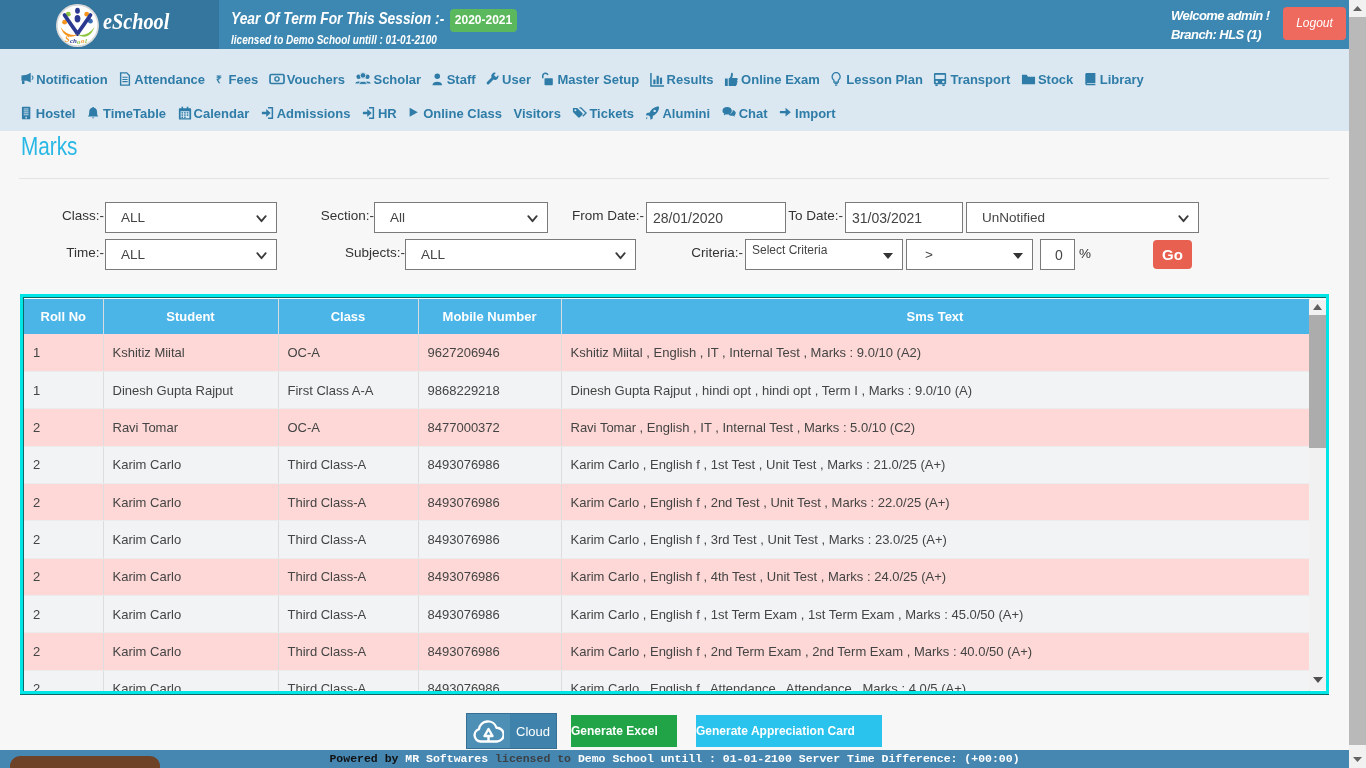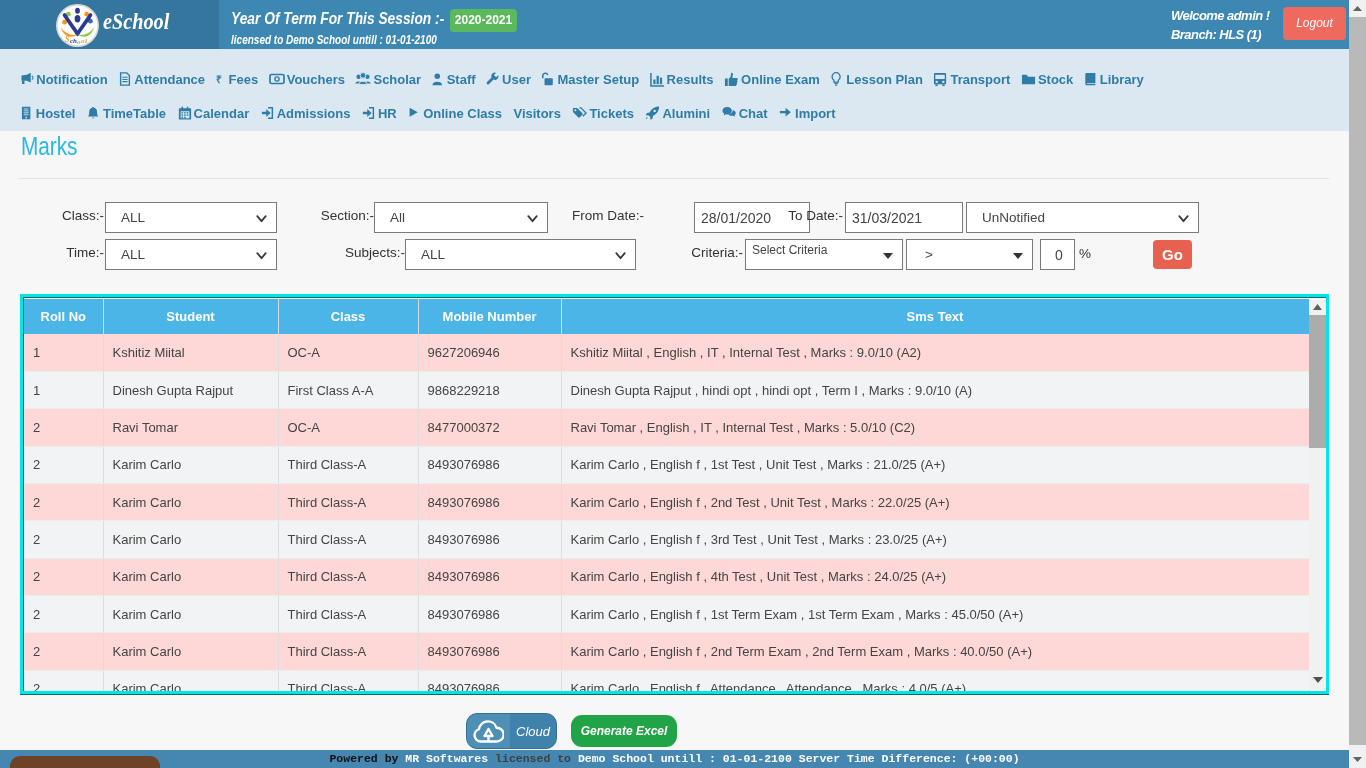--- a/index.html
+++ b/index.html
@@ -37,21 +37,21 @@
 table.mk { border-collapse:collapse; table-layout:fixed; width:1285px; font-size:13px; color:#444; }
 table.mk th { background:#4cb5e8; color:#fff; font-weight:bold; height:35px; font-size:13px; border-right:1px solid #d9dcde; }
 table.mk td { height:37.35px; padding-left:9px; border-right:1px solid #dddddd; border-bottom:1px solid #ececec; white-space:nowrap; overflow:hidden; }
 table.mk tr.p td { background:#fdd8d6; }
 table.mk tr.g td { background:#f1f3f4; }
 .tscroll { position:absolute; right:0; top:2px; width:17px; height:390px; background:#f1f1f1; }
 .tscroll .thumb { position:absolute; left:0; top:15px; width:17px; height:133px; background:#acacac; }
 .arr { position:absolute; left:4px; }
 
 .btns { position:absolute; top:713px; left:0; width:1349px; height:37px; }
-.btn { position:absolute; height:36px; border-radius:11px; color:#fff; font-weight:bold; font-size:12px; display:flex; align-items:center; justify-content:center;font-style:italic; }
+.btn { position:absolute; height:36px; border-radius:0; color:#fff; font-weight:bold; font-size:12px; display:flex; align-items:center; justify-content:space-between; }
 .btn.cloud { left:466px; width:91px; background:#3f83ac; border:1px solid #376f94; font-weight:normal; font-size:13px; padding:0; overflow:hidden; }
 .btn.cloud .icell { width:43px; height:34px; background:#4e8fb6; display:flex; align-items:center; justify-content:center; }
 .btn.cloud .ctxt { flex:1; text-align:center; }
 .btn.excel { left:571px; width:106px; background:#21a447; top:2px; height:32px; }
 .btn.appr { left:696px; width:186px; background:#29c3ee; top:2px; height:32px; }
 .footer { position:absolute; left:0; top:750px; width:1349px; height:32px; background:#4687b2; font-family:"Liberation Mono", monospace; font-weight:bold; font-size:11.5px; color:#fff; text-align:center; line-height:18px; }
 .footer .bk { color:#111; } .footer .ol { color:#3c4043; }
 .chat { position:absolute; left:10px; top:756px; width:150px; height:40px; background:#6d4227; border-radius:10px 10px 0 0; color:#fff; font-weight:bold; font-size:14.5px; display:flex; align-items:center; justify-content:center; }
 
 .pgsb { position:absolute; right:0; top:0; width:17px; height:768px; background:#f1f1f1; }
@@ -291,21 +291,21 @@
 <div class="filters" id="filters">
   <div class="lbl" style="left:24px;width:80px;top:13px;">Class:-</div>
   <div class="sel" style="left:105px;top:7px;width:172px;">ALL<svg class="chev" width="11" height="8">
         <path d="M1.3 1.2 L5.5 6.2 L9.7 1.2" stroke="#3a3a3a" stroke-width="1.8" fill="none" stroke-linecap="round" stroke-linejoin="round"></path>
       </svg></div>
   <div class="lbl" style="left:294px;width:80px;top:13px;">Section:-</div>
   <div class="sel" style="left:374px;top:7px;width:174px;">All<svg class="chev" width="11" height="8">
         <path d="M1.3 1.2 L5.5 6.2 L9.7 1.2" stroke="#3a3a3a" stroke-width="1.8" fill="none" stroke-linecap="round" stroke-linejoin="round"></path>
       </svg></div>
   <div class="lbl" style="left:564px;width:80px;top:13px;">From Date:-</div>
-  <div class="inp" style="left:646px;top:7px;width:116px;margin-left:48px;">28/01/2020</div>
+  <div class="inp" style="left:646px;top:7px;width:140px;">28/01/2020</div>
   <div class="lbl" style="left:763px;width:80px;top:13px;">To Date:-</div>
   <div class="inp" style="left:845px;top:7px;width:118px;">31/03/2021</div>
   <div class="sel" style="left:966px;top:7px;width:233px;">UnNotified<svg class="chev" width="11" height="8">
         <path d="M1.3 1.2 L5.5 6.2 L9.7 1.2" stroke="#3a3a3a" stroke-width="1.8" fill="none" stroke-linecap="round" stroke-linejoin="round"></path>
       </svg></div>
   <div class="lbl" style="left:24px;width:80px;top:50px;">Time:-</div>
   <div class="sel" style="left:105px;top:44px;width:172px;">ALL<svg class="chev" width="11" height="8">
         <path d="M1.3 1.2 L5.5 6.2 L9.7 1.2" stroke="#3a3a3a" stroke-width="1.8" fill="none" stroke-linecap="round" stroke-linejoin="round"></path>
       </svg></div>
   <div class="lbl" style="left:325px;width:80px;top:50px;">Subjects:-</div>
@@ -421,20 +421,21 @@
 <div class="btns">
   <div class="btn cloud">
       <div class="icell">
         <svg width="31" height="23" viewBox="0 0 31 23">
           <path d="M7.5 21.5 A6.3 6.3 0 0 1 6 9.2 A9 9 0 0 1 23.5 7.7 A6.3 6.3 0 0 1 24 21.5 Z M11 21.5 L15.5 21.5 L15.5 16 L11.5 16 L15.5 9 L19.5 16 L15.5 16" fill="none" stroke="#fff" stroke-width="2.4" stroke-linejoin="round"></path>
         </svg>
       </div>
       <div class="ctxt">Cloud</div>
     </div>
   <div class="btn excel">Generate Excel</div>
+  <div class="btn appr">Generate Appreciation Card</div>
 </div>
 <div class="footer"><span class="bk">Powered by </span><span>MR Softwares</span><span class="ol"> licensed to </span><span>Demo School untill : 01-01-2100 Server Time Difference: (+00:00)</span></div>
 <div class="chat">Chat with Supp...</div>
 <div class="pgsb">
   <svg class="arr" style="top:6px" width="9" height="5">
       <path d="M0 5 L4.5 0 L9 5 Z" fill="#636363"></path>
     </svg>
   <div class="thumb"></div>
   <svg class="arr" style="top:757px" width="9" height="5">
       <path d="M0 0 L4.5 5 L9 0 Z" fill="#636363"></path>

